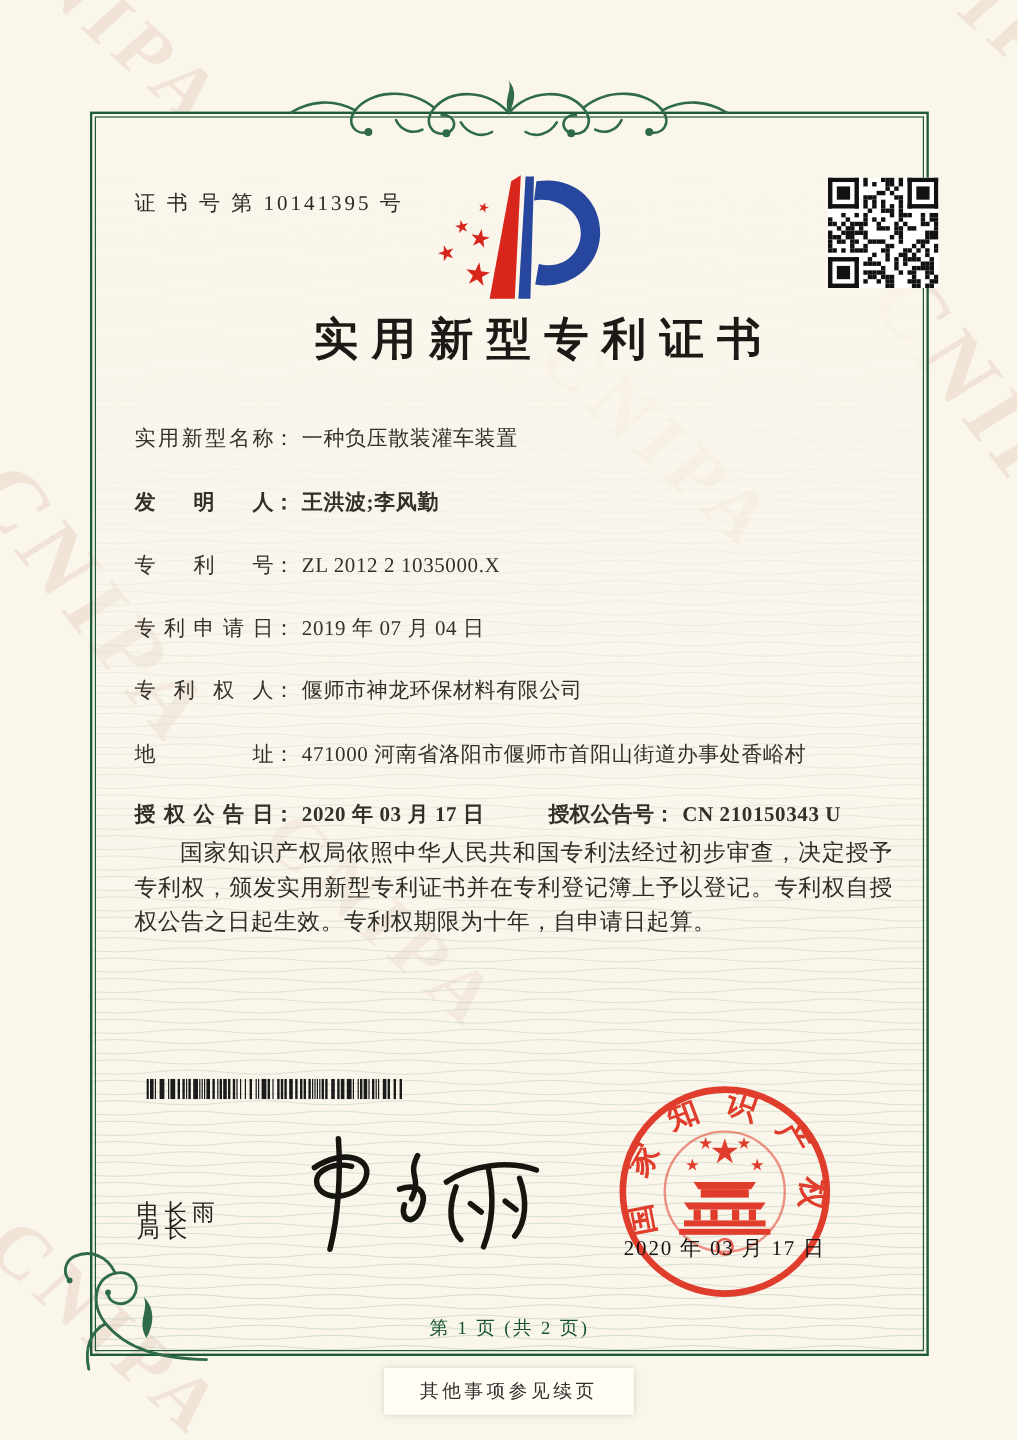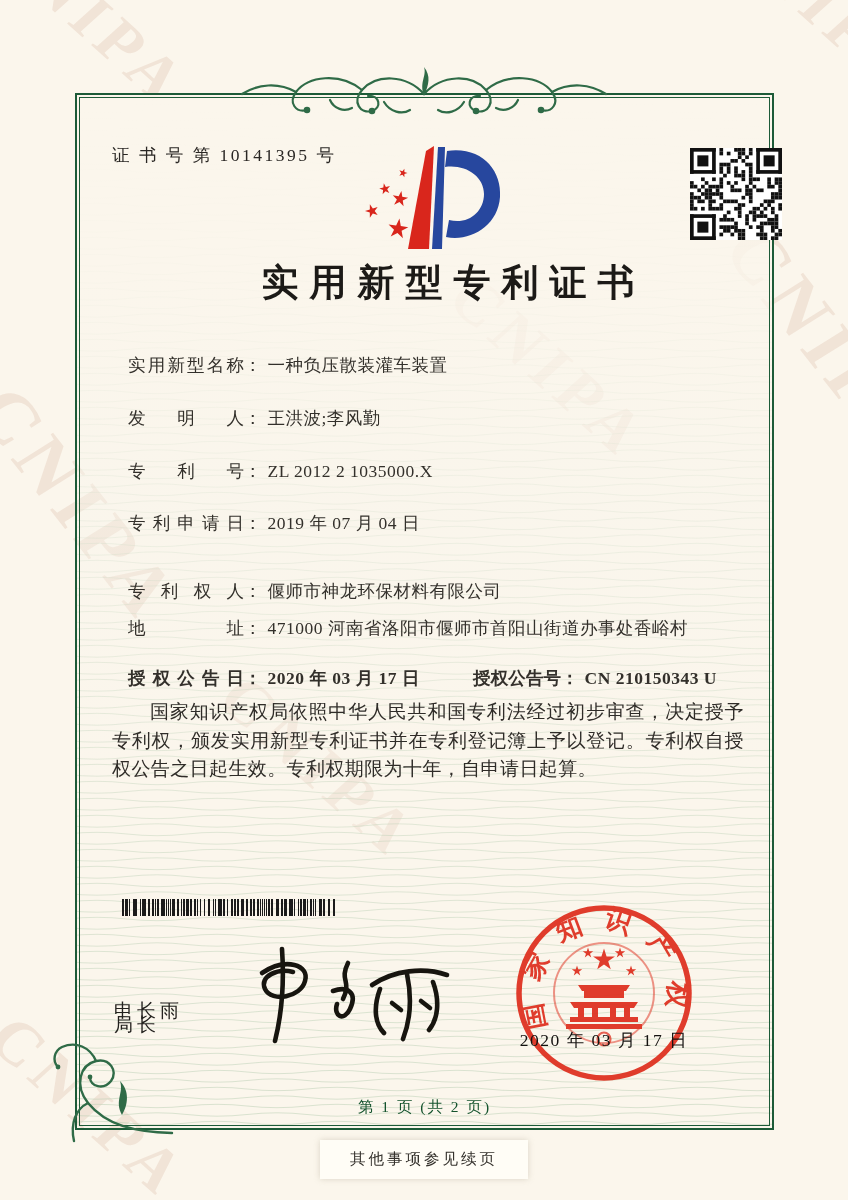--- a/index.html
+++ b/index.html
@@ -29,32 +29,31 @@
   .guilloche{position:absolute;inset:0;overflow:hidden;}
   .frame-grad{
     position:absolute;inset:0;
     background:linear-gradient(180deg, rgba(251,246,236,1) 0%, rgba(251,246,236,.8) 16%,
                rgba(248,245,236,.4) 38%, rgba(244,244,236,0) 68%);
   }
   .ornament{position:absolute;z-index:3;}
   
   .content{position:absolute;inset:0;z-index:4;}
   .abs{position:absolute;}
-  .cert-no{left:35px;top:48px;font-size:17.5px;letter-spacing:2.5px;color:#2a2724;}
+  .cert-no{left:35px;top:62px;font-size:17.5px;letter-spacing:2.5px;color:#2a2724;}
   .logo{left:264px;top:42px;width:170px;height:118px;}
   .qr{left:613px;top:53px;width:92px;height:92px;background:#fff;}
   .title{
     left:0;top:163px;width:753px;text-align:center;
     font-size:37px;font-weight:700;letter-spacing:11px;color:#1c1a17;
   }
   .field{left:35px;font-size:17.5px;color:#33302b;white-space:nowrap;}
   .flabel{
     display:inline-block;width:116px;text-align:justify;text-align-last:justify;
     vertical-align:top;
-    margin-left:16px;
   }
   .fcolon{display:inline-block;margin-right:6px;}
   .fvalue{letter-spacing:0.5px;}
   .grant2{position:absolute;left:345px;top:0;white-space:nowrap;}
   .grant2 .flabel{width:88px;}
   .paras{left:35px;top:603px;width:632px;font-size:19px;line-height:28.5px;
          color:#2f2c28;text-align:justify;letter-spacing:0.4px;}
   .paras p{margin:0;text-indent:2em;}
   .barcode{left:45px;top:804px;width:215px;height:17px;}
   .signer{left:37px;font-size:19px;letter-spacing:4px;color:#23211e;
@@ -453,30 +452,30 @@
             <rect x="22.080000000000002" y="66.24000000000001" width="3.68" height="25.76" fill="#111"></rect>
             <rect x="7.36" y="73.60000000000001" width="11.040000000000001" height="11.040000000000001" fill="#111"></rect>
           </svg>
       </div>
 
       <div class="abs title">实用新型专利证书</div>
 
       <div class="abs field" style="top:258px;">
         <span class="flabel">实用新型名称</span><span class="fcolon">：</span><span class="fvalue">一种负压散装灌车装置</span>
       </div>
-      <div class="abs field" style="top:311px;">
+      <div class="abs field" style="top:311px;font-weight:bold;">
         <span class="flabel">发明人</span><span class="fcolon">：</span><span class="fvalue">王洪波;李风勤</span>
       </div>
       <div class="abs field" style="top:364px;">
         <span class="flabel">专利号</span><span class="fcolon">：</span><span class="fvalue">ZL 2012 2 1035000.X</span>
       </div>
       <div class="abs field" style="top:416px;">
         <span class="flabel">专利申请日</span><span class="fcolon">：</span><span class="fvalue">2019 年 07 月 04 日</span>
       </div>
-      <div class="abs field" style="top:484px;">
+      <div class="abs field" style="top:468px;">
         <span class="flabel">专利权人</span><span class="fcolon">：</span><span class="fvalue">偃师市神龙环保材料有限公司</span>
       </div>
       <div class="abs field" style="top:521px;">
         <span class="flabel">地址</span><span class="fcolon">：</span><span class="fvalue">471000 河南省洛阳市偃师市首阳山街道办事处香峪村</span>
       </div>
       <div class="abs field" style="top:571px;font-weight:bold;">
         <span class="flabel">授权公告日</span><span class="fcolon">：</span><span class="fvalue">2020 年 03 月 17 日</span>
         <span class="grant2">
           <span class="flabel">授权公告号</span><span class="fcolon">：</span><span class="fvalue">CN 210150343 U</span>
         </span>

